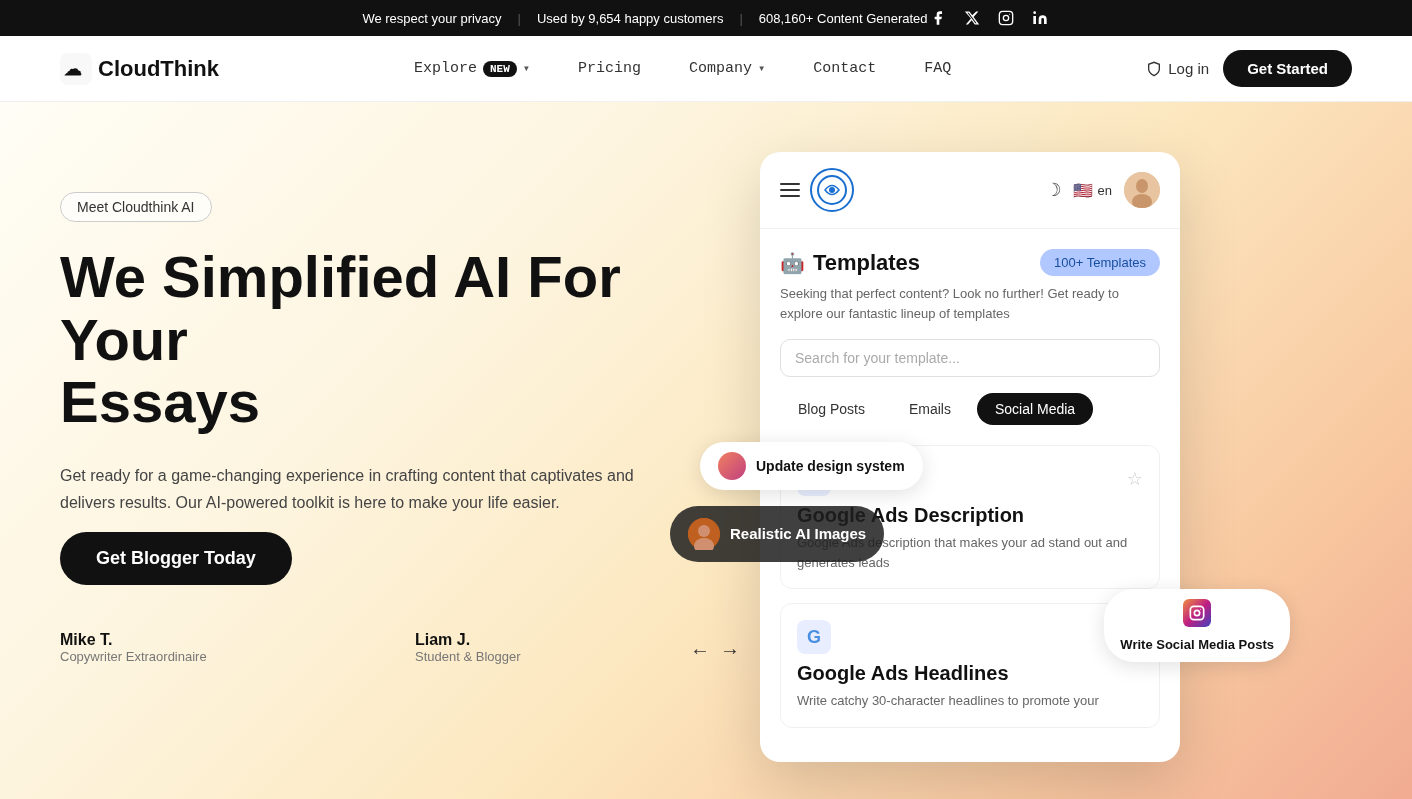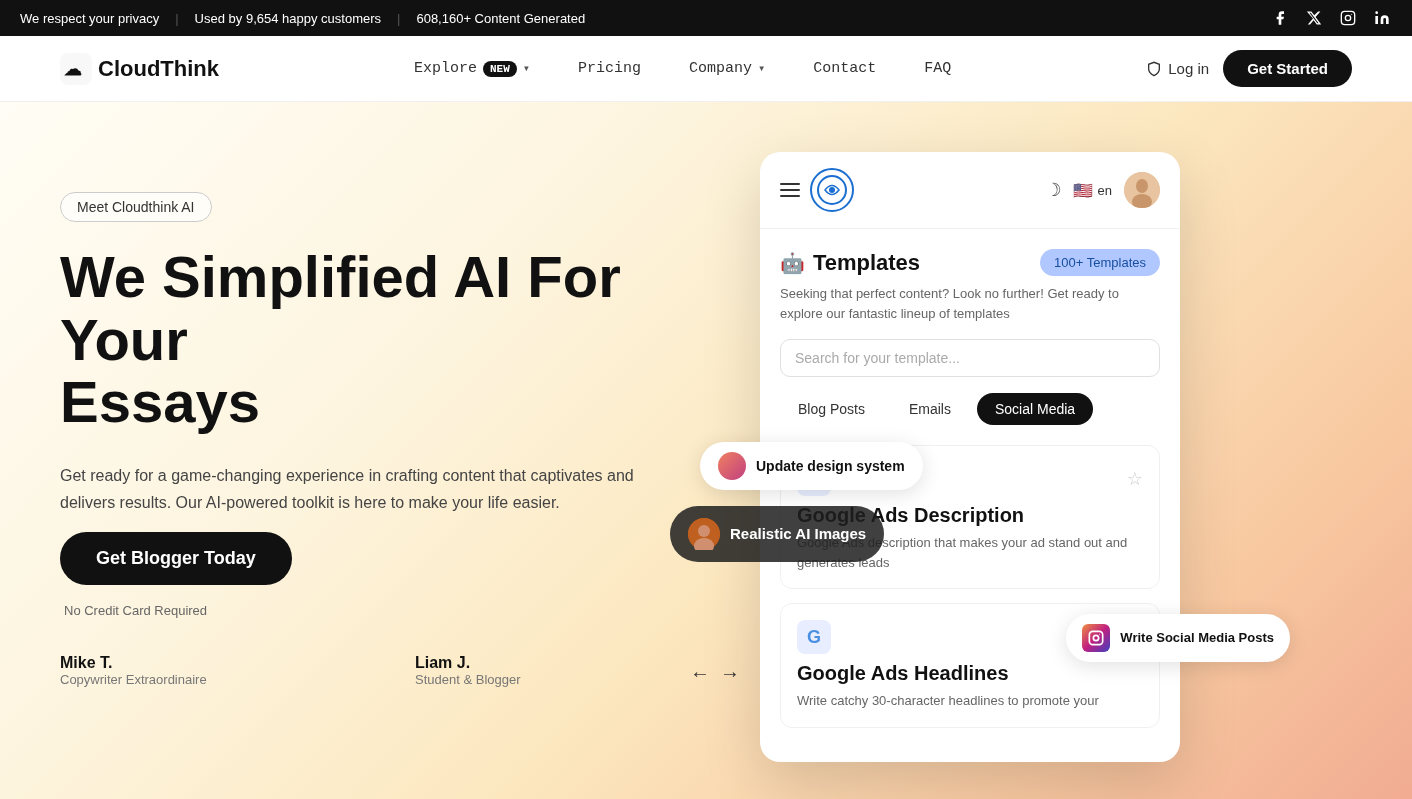--- a/index.html
+++ b/index.html
@@ -6,21 +6,21 @@
     body { font-family: -apple-system, BlinkMacSystemFont, 'Segoe UI', sans-serif; background: #fff; overflow-x: hidden; }
 
     
     .top-bar {
       background: #111;
       color: #fff;
       font-size: 13px;
       padding: 8px 20px;
       display: flex;
       align-items: center;
-      justify-content: space-between;
+      justify-content: center;
     }
     .top-bar-left { display: flex; align-items: center; gap: 16px; }
     .top-bar-sep { color: #555; }
     .top-bar-right { display: flex; align-items: center; gap: 14px; }
     .social-icon { width: 20px; height: 20px; display: inline-flex; align-items: center; justify-content: center; color: #fff; font-size: 14px; cursor: pointer; }
 
     
     .nav {
       display: flex;
       align-items: center;
@@ -257,20 +257,21 @@
       border-radius: 30px;
       padding: 10px 16px;
       box-shadow: 0 4px 20px rgba(0,0,0,0.12);
       display: flex;
       align-items: center;
       gap: 10px;
       font-size: 13px;
       font-weight: 600;
       color: #111;
       z-index: 10;
+      flex-direction: column;
     }
     .float-instagram-icon {
       width: 28px; height: 28px; border-radius: 6px;
       background: linear-gradient(135deg, #f09040, #c02080, #4040c0);
       display: flex; align-items: center; justify-content: center;
       color: #fff; font-size: 14px;
     }
 
     
     .hamburger { display: flex; flex-direction: column; gap: 4px; cursor: pointer; }
@@ -365,21 +366,20 @@
     </div>
 
     <h1 class="hero-title">
       <span>We Simplified AI For Your</span><br>
       <span>Essays</span>
     </h1>
 
     <p class="hero-desc">Get ready for a game-changing experience in crafting content that captivates and delivers results. Our AI-powered toolkit is here to make your life easier.</p>
 
     <button class="hero-cta-btn">Get Blogger Today</button>
-    <div class="hero-no-cc">No Credit Card Required</div>
 
     
     <div class="reviews-section">
       <div class="reviews-grid">
         <div>
           <div class="reviewer-name">Mike T.</div>
           <div class="reviewer-title">Copywriter Extraordinaire</div>
 
         </div>
         <div>

